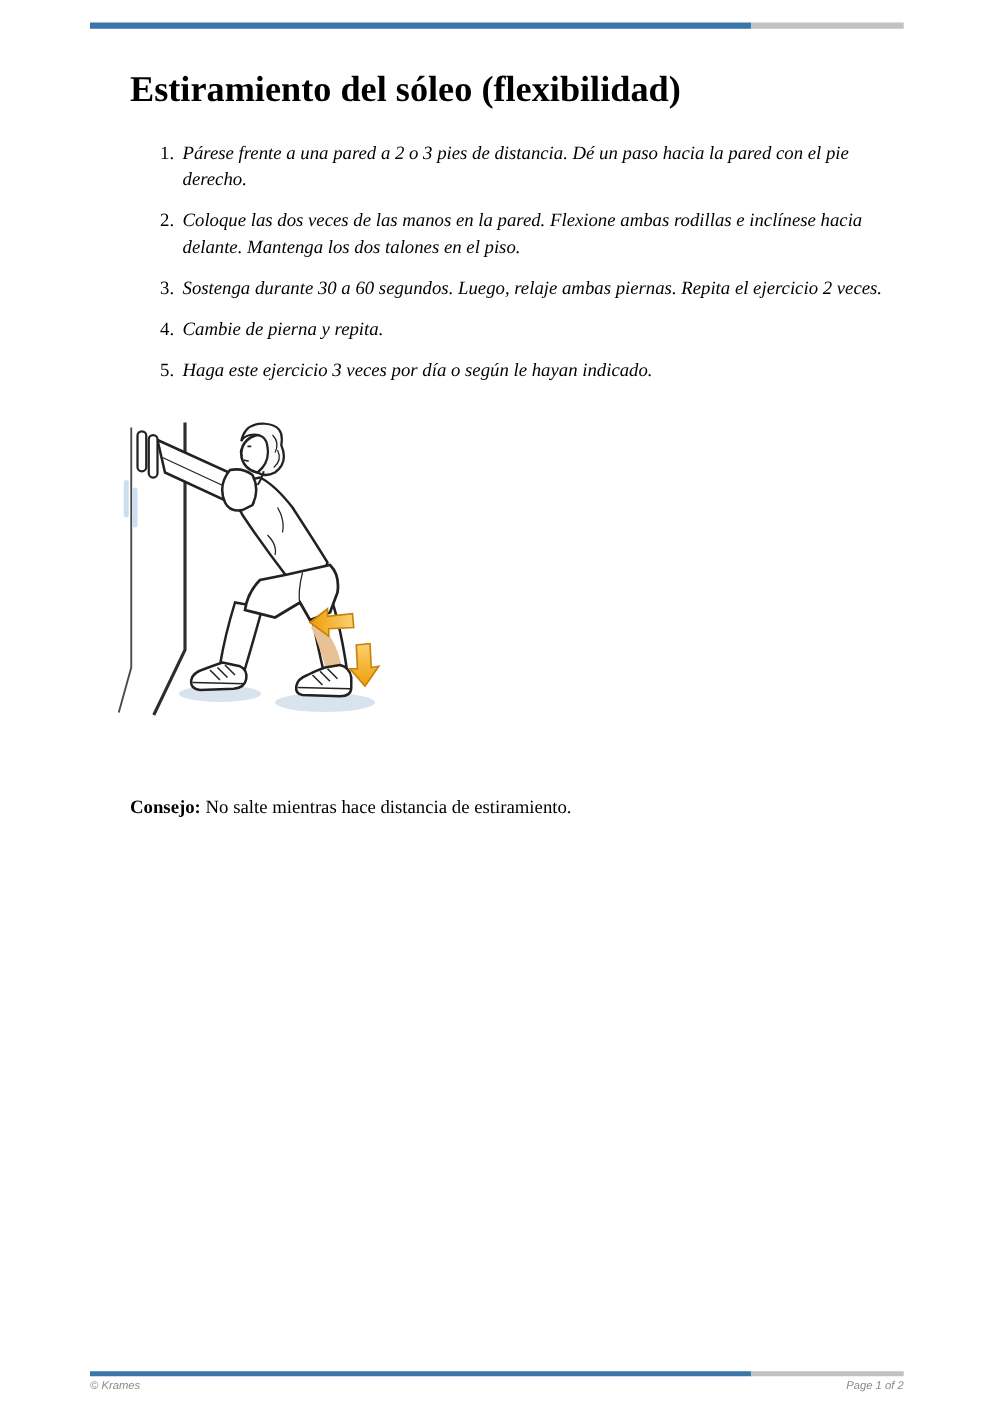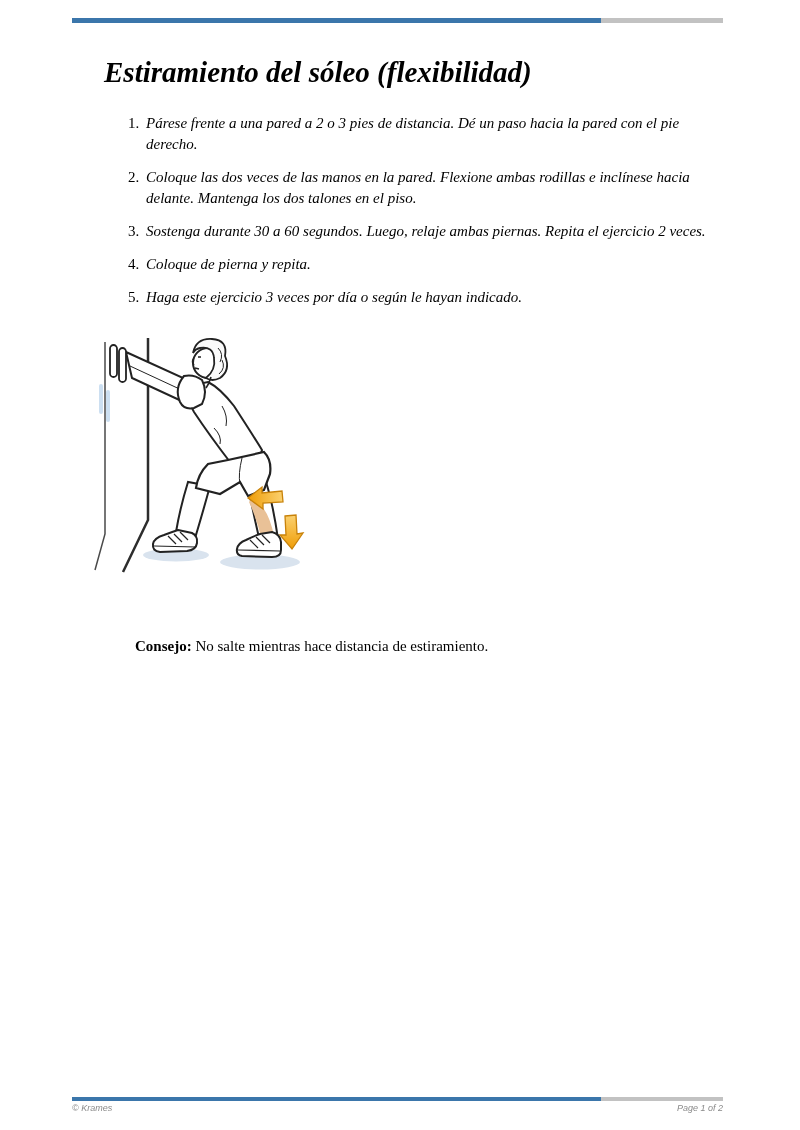--- a/index.html
+++ b/index.html
@@ -17,21 +17,20 @@
   .bar-bottom { top: 1097px; height: 4px; }
   .bar .blue { width: 529px; background: #3b76ab; }
   .bar .gray { flex: 1; background: #c2c2c2; }
 
   
   .title {
     position: absolute; left: 104px; top: 54px; width: 640px;
     font-family: "Liberation Serif", serif;
     font-weight: bold; font-size: 29px; line-height: 36px;
     color: #000000;
-    font-style: italic;
   }
 
   
   .instructions { position: absolute; left: 128px; top: 113px; width: 600px; }
   .inst-item {
     display: flex; align-items: flex-start;
     font-size: 15px; line-height: 21px;
     margin-bottom: 12px;
   }
   .inst-num { width: 14px; flex: 0 0 14px; margin-right: 4px; text-align: left; }
@@ -39,21 +38,21 @@
 
   
   .figure-wrap { position: absolute; left: 92px; top: 336px; width: 240px; height: 240px; }
   .figure-wrap svg { display: block; }
 
   
   .tip {
     position: absolute; left: 104px; top: 636px; width: 620px;
     font-size: 15px; line-height: 21px;
   }
-  .tip b { font-weight: bold; margin-left: 31px; }
+  .tip b { font-weight: bold; }
 
   
   .footer-row {
     position: absolute; left: 72px; top: 1103px; width: 651px;
     display: flex; justify-content: space-between;
     font-family: "Liberation Sans", sans-serif;
     font-style: italic; font-size: 9px; color: #8a8a8a;
   }
 </style>
 </head>
@@ -74,21 +73,21 @@
   <li class="inst-item">
     <span class="inst-num">2.</span>
     <span class="inst-text">Coloque las dos veces de las manos en la pared. Flexione ambas rodillas e inclínese hacia delante. Mantenga los dos talones en el piso.</span>
   </li>
   <li class="inst-item">
     <span class="inst-num">3.</span>
     <span class="inst-text">Sostenga durante 30 a 60 segundos. Luego, relaje ambas piernas. Repita el ejercicio 2 veces.</span>
   </li>
   <li class="inst-item">
     <span class="inst-num">4.</span>
-    <span class="inst-text">Coloque de pierna y repita.</span>
+    <span class="inst-text">Cambie de pierna y repita.</span>
   </li>
   <li class="inst-item">
     <span class="inst-num">5.</span>
     <span class="inst-text">Haga este ejercicio 3 veces por día o según le hayan indicado.</span>
   </li>
 </ol>
 
 <div class="figure-wrap">
   <svg width="240" height="240" viewBox="0 0 240 240">
     <defs>

